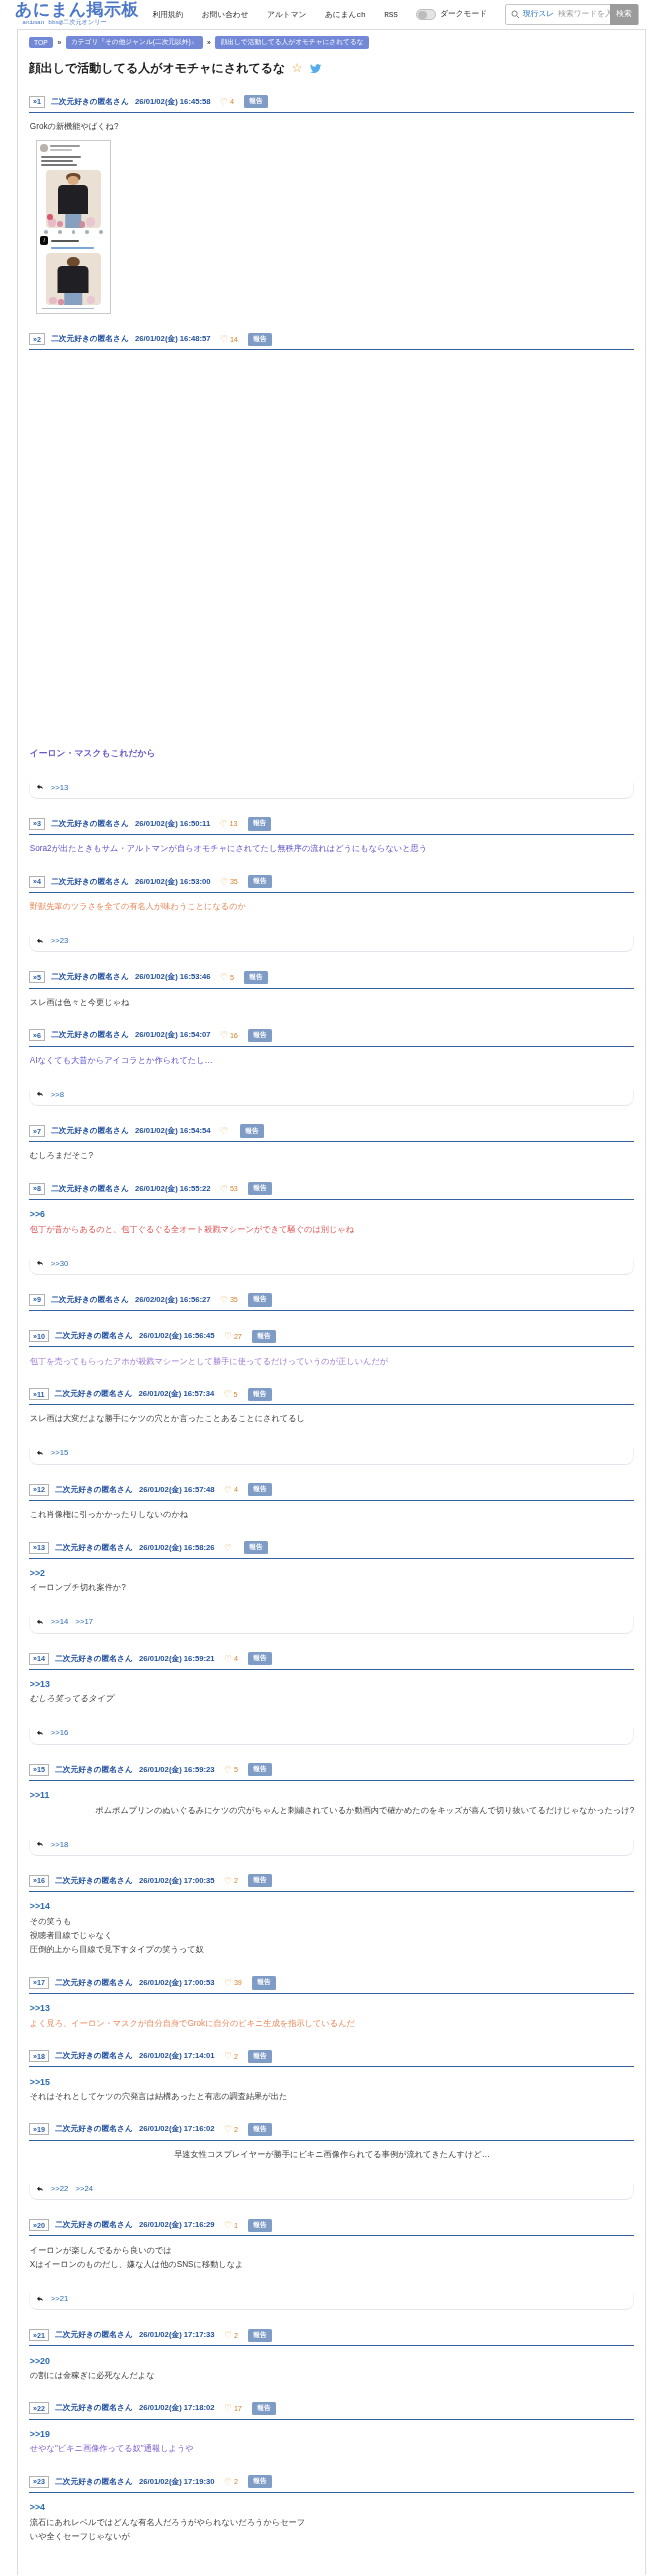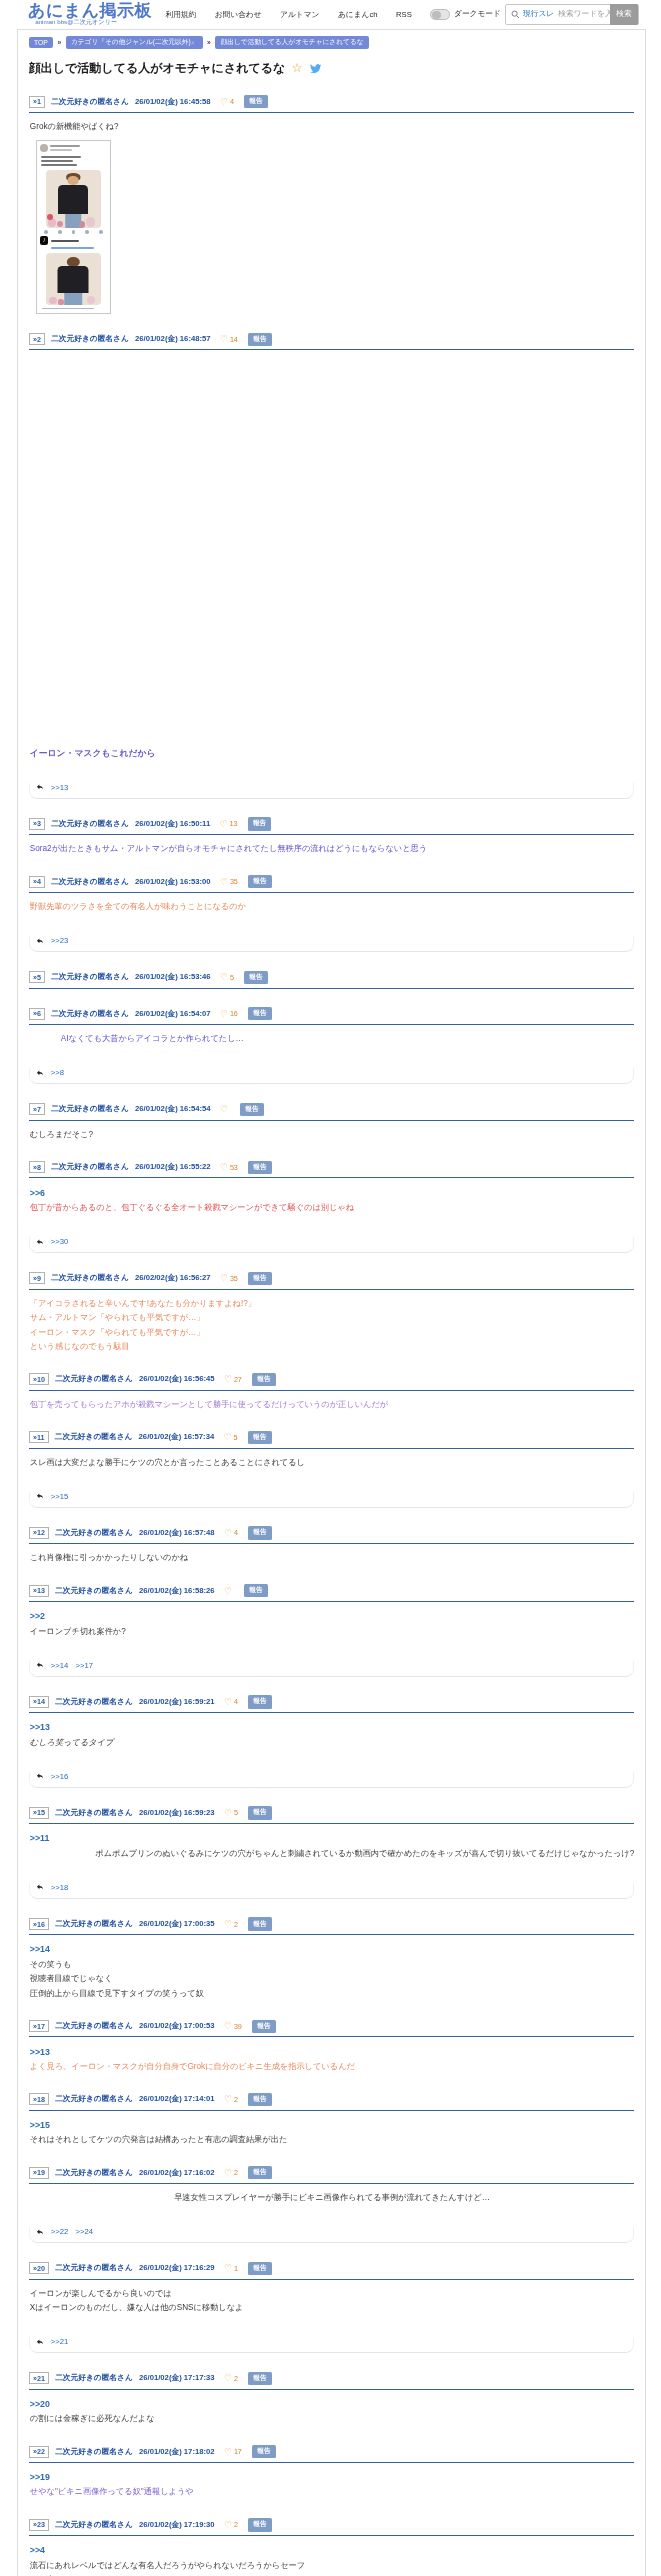--- a/index.html
+++ b/index.html
@@ -1,21 +1,21 @@
 <!DOCTYPE html>
 <html style="font-size:8.2px"><head>
 <meta charset="utf-8">
 <style>
   * { box-sizing: border-box; margin: 0; padding: 0; }
   body {
     width: 662px; background: #fff; color: #3a3a3a;
     font-family: "Liberation Sans", "DejaVu Sans", sans-serif;
   }
   
-  .topbar { position: relative; height: 29px; padding-left: 28px; display: flex; align-items: center; }
+  .topbar { position: relative; height: 29px; padding-left: 15px; display: flex; align-items: center; font-family: Liberation Mono, monospace; }
   .logo-block { margin-right: 13.4px; cursor: pointer; }
   .logo-main { font-size: 17px; font-weight: bold; color: #4d78c7; letter-spacing: 0.5px; line-height: 17.5px; }
   .logo-sub { font-size: 6.2px; color: #4d78c7; margin-left: 7.2px; margin-top: -1px; }
   .nav-link { font-size: 7.7px; color: #2b2b2b; text-decoration: none; margin-right: 18.5px; }
   .toggle-wrap { display: flex; align-items: center; margin-right: 5.2px; }
   .toggle-pill { width: 19.6px; height: 10.3px; border-radius: 5.2px; background: #e4e4e4; border: 0.5px solid #bdbdbd; position: relative; cursor: pointer; margin-right: 4.1px; }
   .toggle-knob { width: 8.2px; height: 8.2px; border-radius: 50%; background: #bdbdbd; position: absolute; top: 0.5px; left: 1px; }
   .toggle-label { font-size: 7.7px; color: #2b2b2b; }
   .searchbox { position: absolute; right: 23px; top: 4.1px; width: 134px; height: 20.6px; border: 0.5px solid #c6c6c6; border-radius: 2.1px; display: flex; align-items: center; background: #fff; }
   .search-icon { margin: 0 3.1px 0 5.2px; display: flex; }
@@ -240,34 +240,37 @@
         <div class="phead">
           <span class="pno">»5</span>
           <span class="pname">二次元好きの匿名さん</span>
           <span class="pdate">26/01/02(金) 16:53:46</span>
           <span class="plikes">
             <span class="heart">♡</span>
             <span class="lcount">5</span>
           </span>
           <button class="report-btn">報告</button>
         </div>
+        <div class="pbody">
+          <div class="pline" style="color: rgb(58, 58, 58);">スレ画は色々と今更じゃね</div>
+        </div>
       </div>
       <div class="post">
         <div class="phead">
           <span class="pno">»6</span>
           <span class="pname">二次元好きの匿名さん</span>
           <span class="pdate">26/01/02(金) 16:54:07</span>
           <span class="plikes">
             <span class="heart">♡</span>
             <span class="lcount">16</span>
           </span>
           <button class="report-btn">報告</button>
         </div>
         <div class="pbody">
-          <div class="pline" style="color: rgb(90, 79, 207); margin-left: 31px;">AIなくても大昔からアイコラとか作られてたし…</div>
+          <div class="pline" style="color: rgb(90, 79, 207);">AIなくても大昔からアイコラとか作られてたし…</div>
         </div>
         <div class="replies">
           <span class="reply-arrow">
             <svg width="7.7" height="7.7" viewBox="0 0 16 16">
               <path fill="#222" d="M7 3 2 8l5 5v-3c4 0 6 1 7.5 3C14.5 8.5 11.5 6 7 6z"></path>
             </svg>
           </span>
           <a class="reply-link" href="#">&gt;&gt;8</a>
         </div>
       </div>
@@ -313,26 +316,20 @@
       <div class="post">
         <div class="phead">
           <span class="pno">»9</span>
           <span class="pname">二次元好きの匿名さん</span>
           <span class="pdate">26/02/02(金) 16:56:27</span>
           <span class="plikes">
             <span class="heart">♡</span>
             <span class="lcount">35</span>
           </span>
           <button class="report-btn">報告</button>
-        </div>
-        <div class="pbody">
-          <div class="pline" style="color: rgb(232, 135, 90);">「アイコラされると辛いんです!あなたも分かりますよね!?」</div>
-          <div class="pline" style="color: rgb(232, 135, 90);">サム・アルトマン「やられても平気ですが…」</div>
-          <div class="pline" style="color: rgb(232, 135, 90);">イーロン・マスク「やられても平気ですが…」</div>
-          <div class="pline" style="color: rgb(232, 135, 90);">という感じなのでもう駄目</div>
         </div>
       </div>
       <div class="post">
         <div class="phead">
           <span class="pno">»10</span>
           <span class="pname">二次元好きの匿名さん</span>
           <span class="pdate">26/01/02(金) 16:56:45</span>
           <span class="plikes">
             <span class="heart">♡</span>
             <span class="lcount">27</span>

